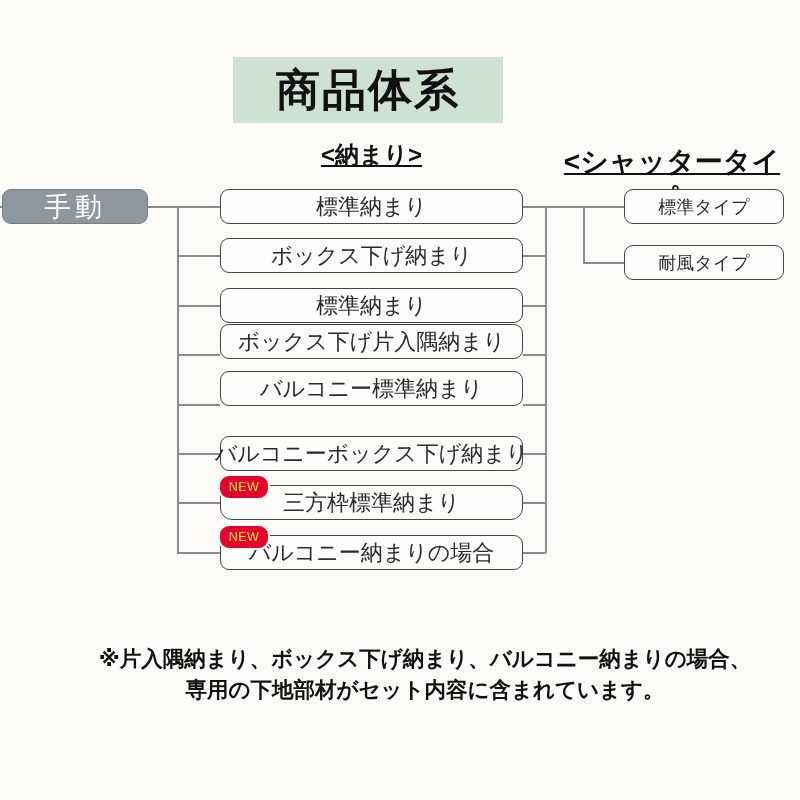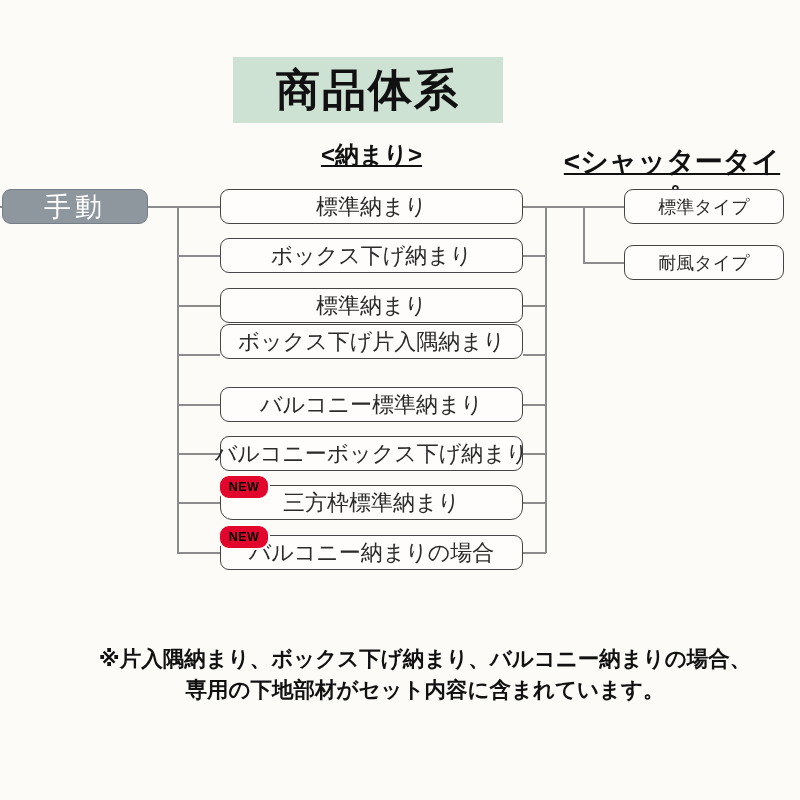--- a/index.html
+++ b/index.html
@@ -62,21 +62,21 @@
     font-size:18px;color:#2b2b2b;white-space:nowrap;
   }
   .hline{position:absolute;height:1.5px;background:var(--line);}
   .vline{position:absolute;width:1.5px;background:var(--line);}
   .new-badge{
     position:absolute;left:218px;width:48px;height:22px;
     background:var(--badge-bg);
     border:2px solid var(--page-bg);
     border-radius:11px;box-sizing:content-box;
     display:flex;align-items:center;justify-content:center;
-    color:#000000;font-size:12.5px;font-weight:bold;letter-spacing:.5px;
+    color:#fde047;font-size:12.5px;font-weight:normal;letter-spacing:.5px;
     z-index:3;
   }
   .footer{
     position:absolute;left:45px;top:644px;width:760px;
     text-align:center;font-weight:bold;font-size:21.5px;line-height:31px;
   }
 </style>
 </head>
 <body>
 
@@ -111,21 +111,21 @@
   <div class="hline" style="left:523px;top:453px;width:23px;"></div>
   <div class="hline" style="left:177px;top:502px;width:43px;"></div>
   <div class="hline" style="left:523px;top:502px;width:23px;"></div>
   <div class="hline" style="left:177px;top:552px;width:43px;"></div>
   <div class="hline" style="left:523px;top:552px;width:23px;"></div>
 
   <div class="flow-box" style="top:189px;">標準納まり</div>
   <div class="flow-box" style="top:238px;">ボックス下げ納まり</div>
   <div class="flow-box" style="top:288px;">標準納まり</div>
   <div class="flow-box" style="top:324px;">ボックス下げ片入隅納まり</div>
-  <div class="flow-box" style="top:387px;">バルコニー標準納まり</div>
+  <div class="flow-box" style="top:371px;">バルコニー標準納まり</div>
   <div class="flow-box" style="top:436px;">バルコニーボックス下げ納まり</div>
   <div class="flow-box" style="top:485px;border-radius:12px;">三方枠標準納まり</div>
   <div class="flow-box" style="top:535px;">バルコニー納まりの場合</div>
 
   <div class="new-badge" style="top:474px;">NEW</div>
   <div class="new-badge" style="top:524px;">NEW</div>
 
   <div class="type-box" style="top:189px;">標準タイプ</div>
   <div class="type-box" style="top:245px;">耐風タイプ</div>
 

